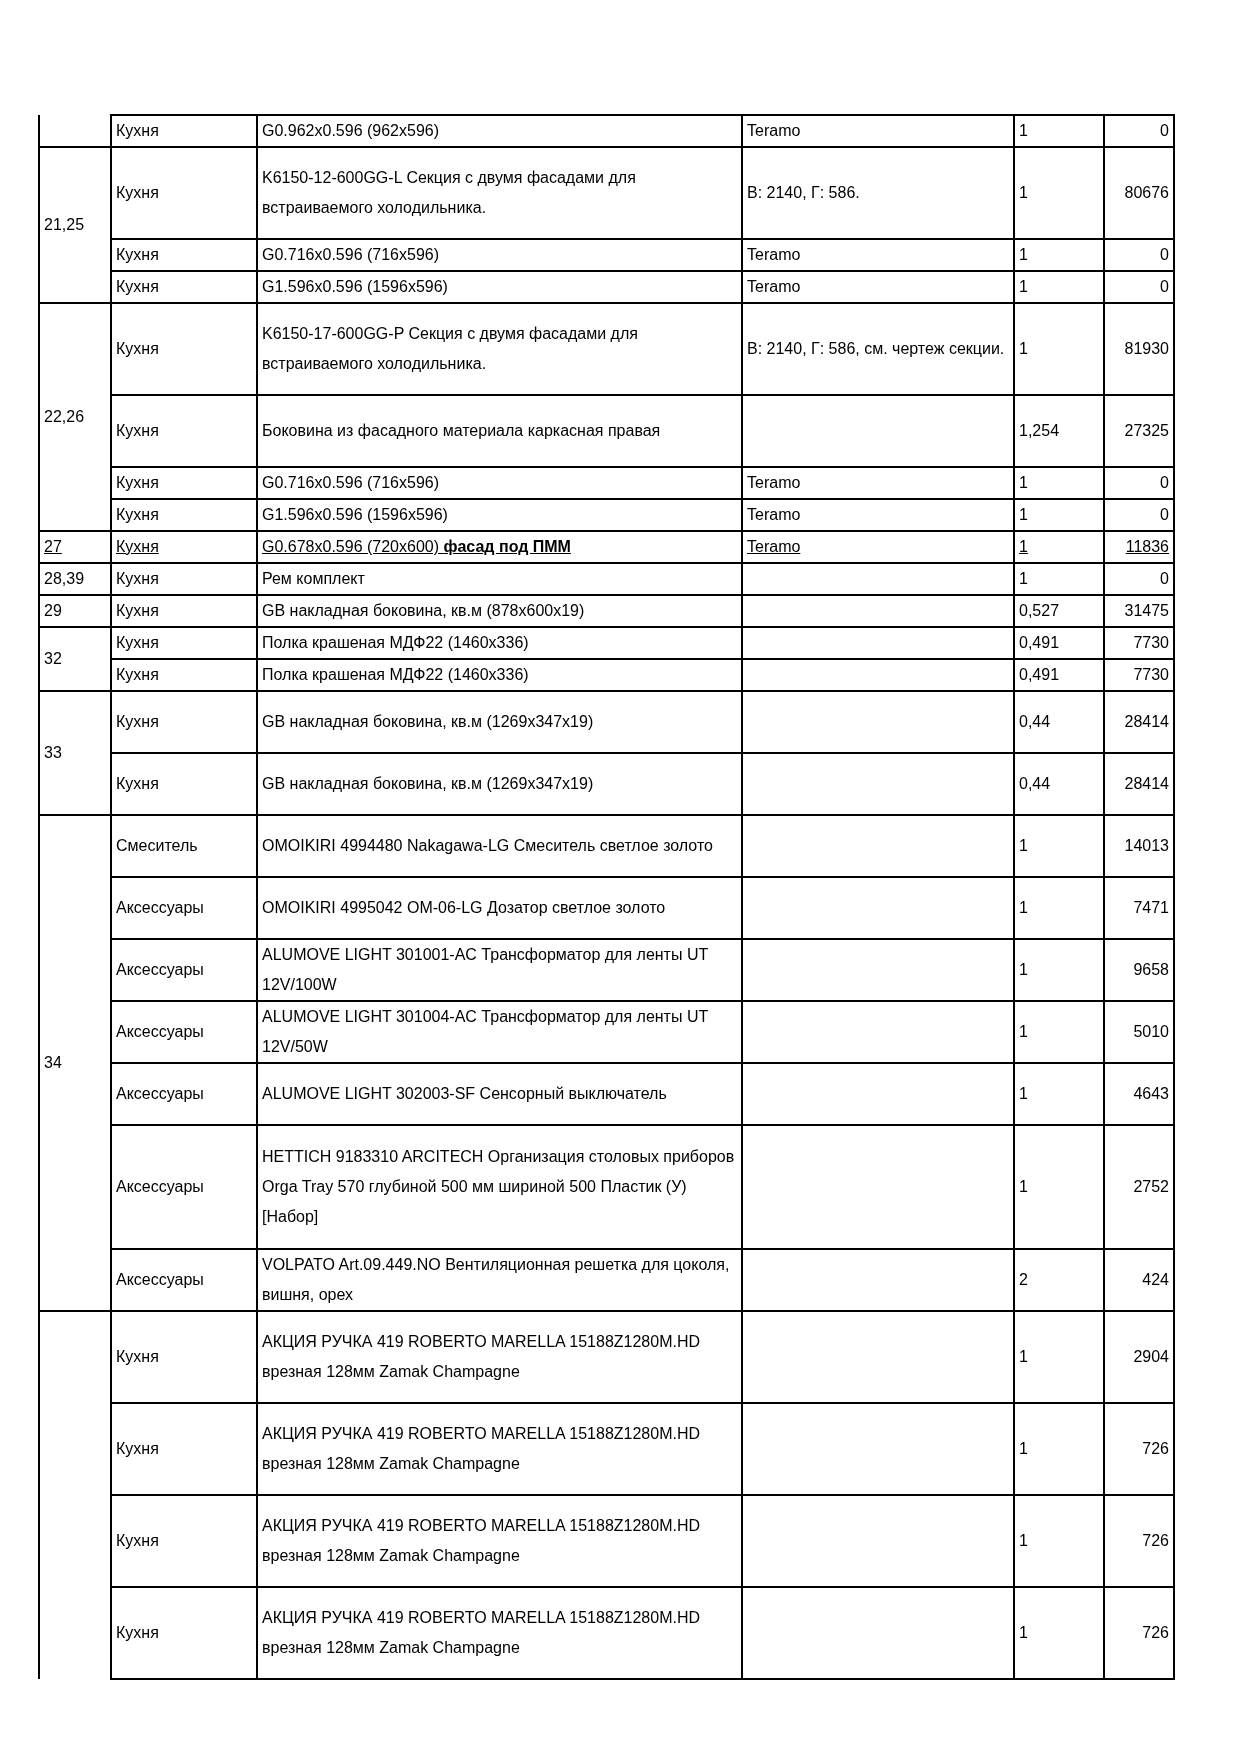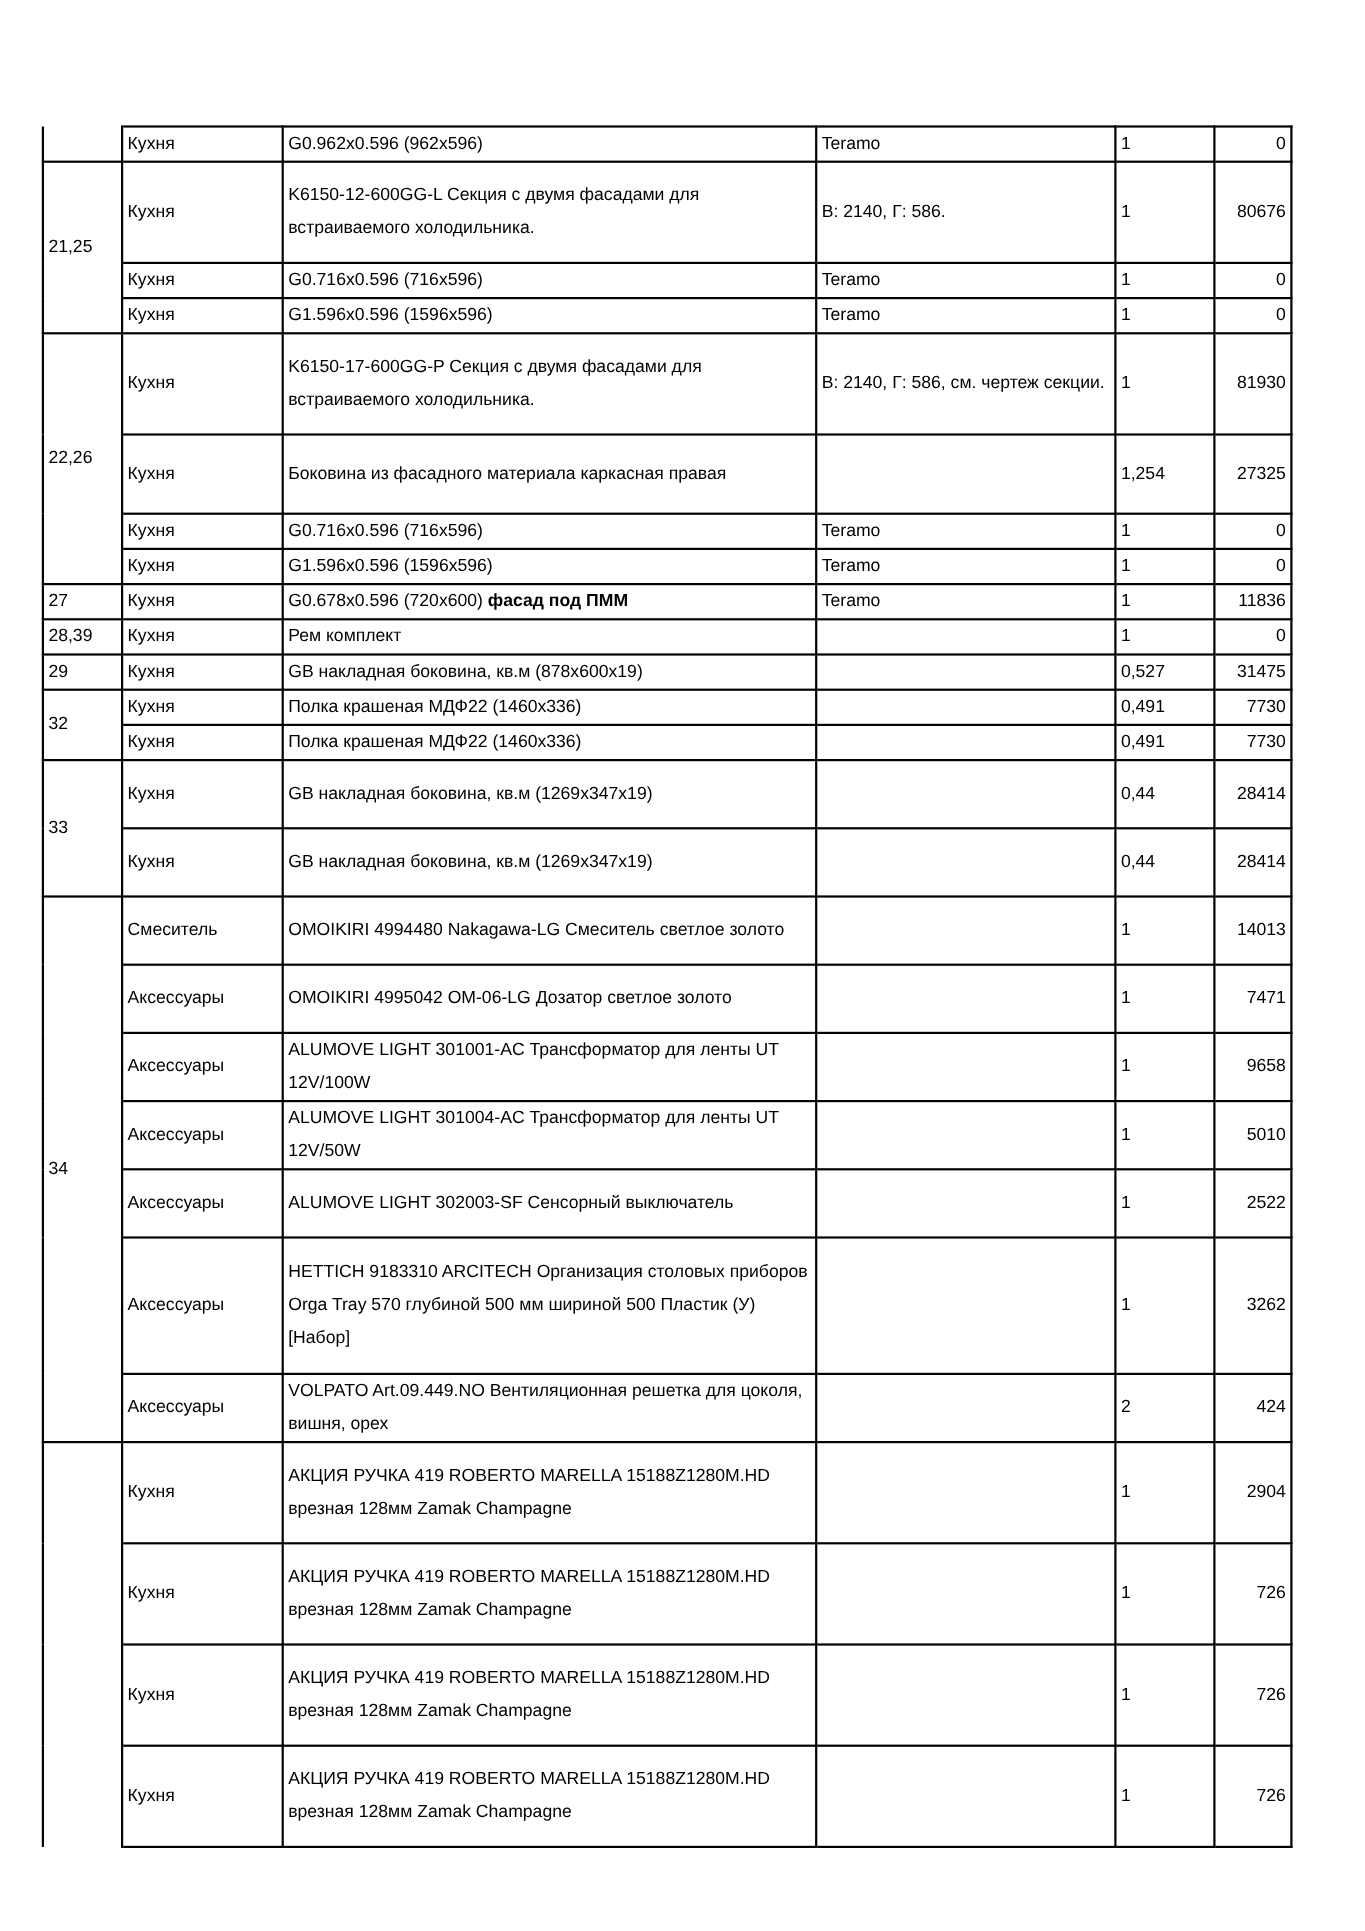--- a/index.html
+++ b/index.html
@@ -80,21 +80,21 @@
           <td>1</td>
           <td class="price">0</td>
         </tr>
         <tr style="height: 30px;">
           <td>Кухня</td>
           <td>G1.596x0.596 (1596x596)</td>
           <td>Teramo</td>
           <td>1</td>
           <td class="price">0</td>
         </tr>
-        <tr style="height: 30px;">
+        <tr style="height: 30px; text-decoration: underline;">
           <td class="num" rowspan="1">27</td>
           <td>Кухня</td>
           <td><span>G0.678x0.596 (720x600) </span><span class="bold">фасад под ПММ</span></td>
           <td>Teramo</td>
           <td>1</td>
           <td class="price">11836</td>
         </tr>
         <tr style="height: 30px; margin-left: 14px;">
           <td class="num" rowspan="1">28,39</td>
           <td>Кухня</td>
@@ -168,28 +168,28 @@
           <td>ALUMOVE LIGHT 301004-AC Трансформатор для ленты UT 12V/50W</td>
           <td></td>
           <td>1</td>
           <td class="price">5010</td>
         </tr>
         <tr style="height: 62px;">
           <td>Аксессуары</td>
           <td>ALUMOVE LIGHT 302003-SF Сенсорный выключатель</td>
           <td></td>
           <td>1</td>
-          <td class="price">2522</td>
+          <td class="price">4643</td>
         </tr>
         <tr style="height: 124px;">
           <td>Аксессуары</td>
           <td>HETTICH 9183310 ARCITECH Организация столовых приборов Orga Tray 570 глубиной 500 мм шириной 500 Пластик (У)[Набор]</td>
           <td></td>
           <td>1</td>
-          <td class="price">3262</td>
+          <td class="price">2752</td>
         </tr>
         <tr style="height: 62px;">
           <td>Аксессуары</td>
           <td>VOLPATO Art.09.449.NO Вентиляционная решетка для цоколя, вишня, орех</td>
           <td></td>
           <td>2</td>
           <td class="price">424</td>
         </tr>
         <tr style="height: 92px;">
           <td class="num openBottom" rowspan="4"></td>

